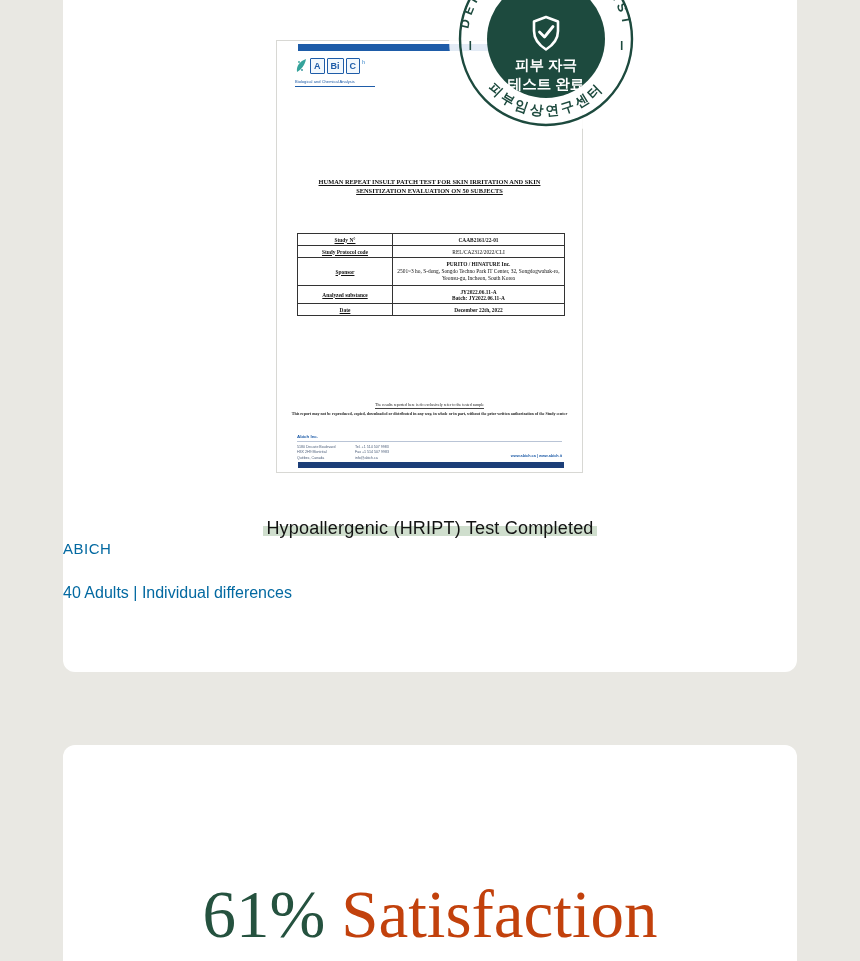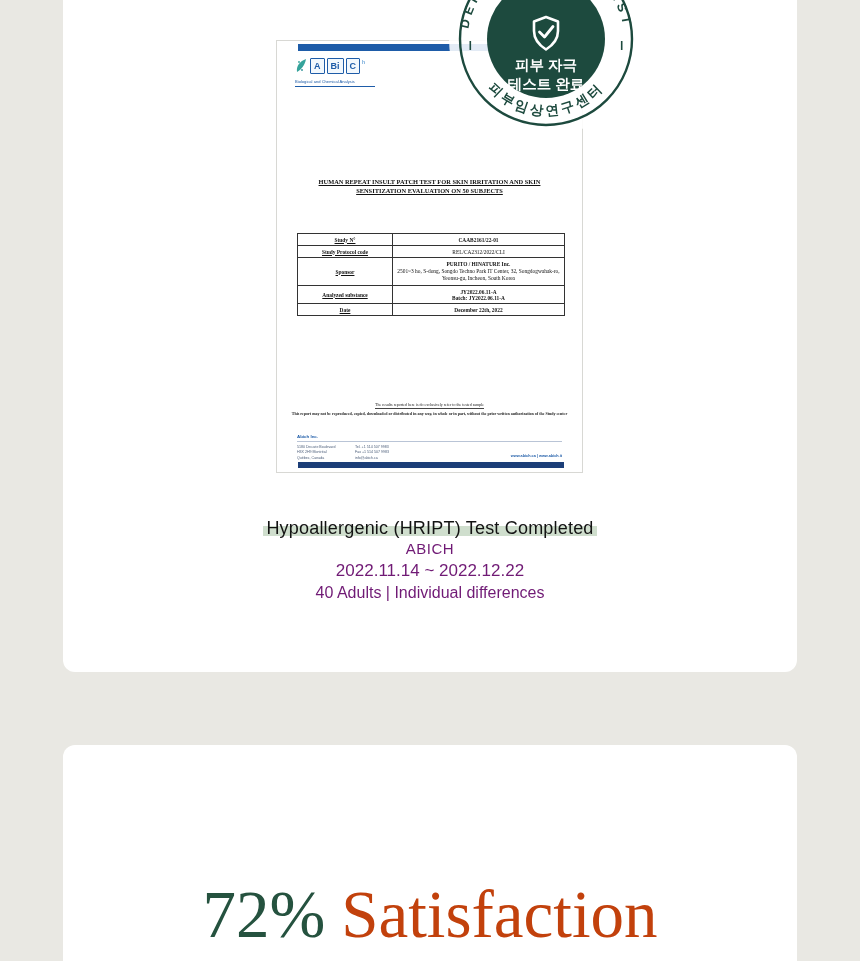--- a/index.html
+++ b/index.html
@@ -52,21 +52,21 @@
   .doc-sites { position:absolute; right:20px; top:413px; font-size:3.8px; font-weight:bold; color:#1e5ca8; }
 
   
   .badge { position:absolute; left:383px; top:-37px; width:200px; height:200px; z-index:2; }
 
   
   .heading { position:absolute; left:0; right:0; top:542px; text-align:center;
              font-size:18px; font-weight:normal; letter-spacing:0.2px; color:#131313; }
   .heading span { background-image:linear-gradient(#cfdecd,#cfdecd); background-repeat:no-repeat;
                   background-size:100% 52%; background-position:0 82%; padding:0 3px; }
-  .meta { position:absolute; left:0; right:0; text-align:center; color:#701a75; }
+  .meta { position:absolute; left:0; right:0; text-align:left; color:#0369a1; }
   .meta1 { top:564px; font-size:15px; letter-spacing:0.5px; }
   .meta2 { top:585px; font-size:17px; }
   .meta3 { top:608px; font-size:16px; }
 
   
   .section-label { position:absolute; left:0; right:0; top:68px; text-align:center; }
   .section-label span { display:inline-block; font-family:"Liberation Serif", serif;
              font-size:27px; color:#2c2c29; border-bottom:1.8px solid #2c2c29;
              padding:0 5px 9px 5px; }
   .stat { position:absolute; left:0; right:0; top:133px; text-align:center;
@@ -182,21 +182,20 @@
       </g>
       <text x="100" y="131" text-anchor="middle" font-family="Liberation Sans, sans-serif" font-size="14.5" font-weight="bold" fill="#ffffff">피부 자극</text>
       <text x="100" y="150" text-anchor="middle" font-family="Liberation Sans, sans-serif" font-size="14.5" font-weight="bold" fill="#ffffff">테스트 완료</text>
     </svg>
   </div>
 
   <div class="heading">
     <span>Hypoallergenic (HRIPT) Test Completed</span>
   </div>
   <div class="meta meta1">ABICH</div>
-  <div class="meta meta2">2022.11.14 ~ 2022.12.22</div>
   <div class="meta meta3">40 Adults | Individual differences</div>
 </div>
 
 <div class="card card2">
   <div class="stat">
-    <span class="val">72%</span><span class="lab">Satisfaction</span>
+    <span class="val">61%</span><span class="lab">Satisfaction</span>
   </div>
 </div>
 
 </body></html>

